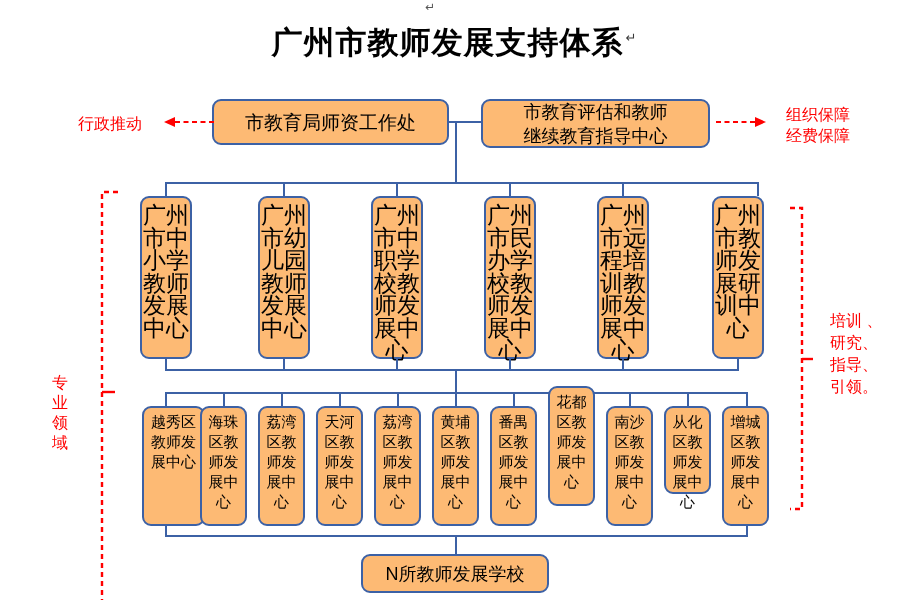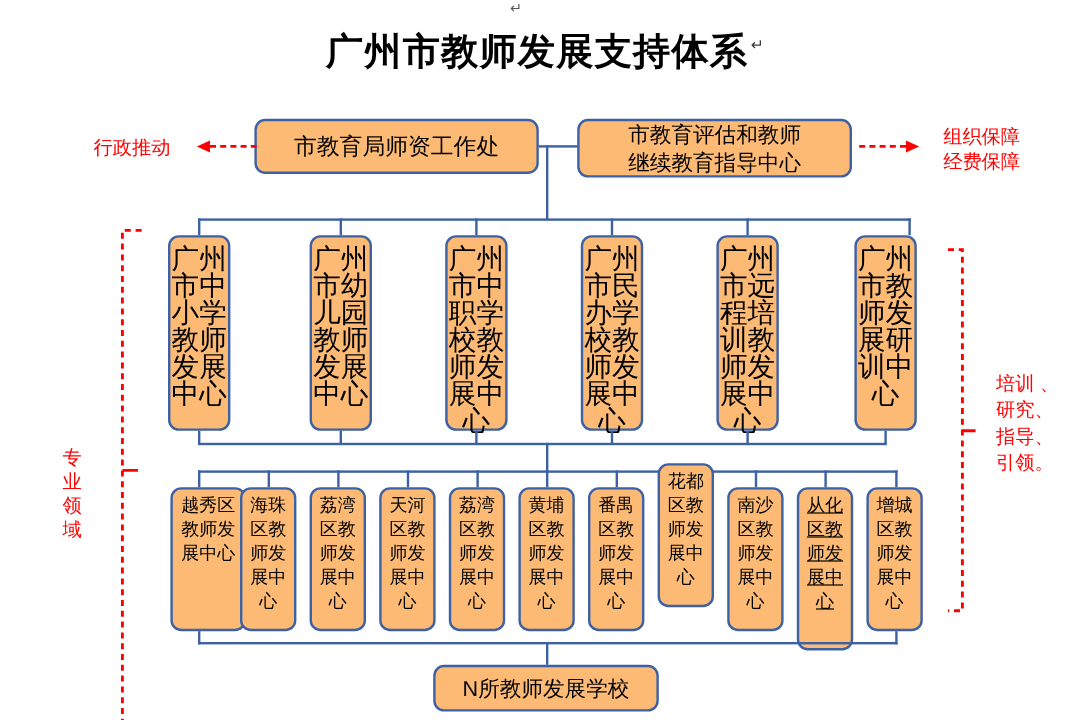--- a/index.html
+++ b/index.html
@@ -175,21 +175,21 @@
   </div>
   <div class="box box-dist" style="left:490px;top:406px;width:47px;height:120px;">
     <span>番禺区教师发展中心</span>
   </div>
   <div class="box box-dist" style="left:548px;top:386px;width:47px;height:120px;">
     <span>花都区教师发展中心</span>
   </div>
   <div class="box box-dist" style="left:606px;top:406px;width:47px;height:120px;">
     <span>南沙区教师发展中心</span>
   </div>
-  <div class="box box-dist" style="left:664px;top:406px;width:47px;height:136px;text-decoration:underline;">
+  <div class="box box-dist" style="left:664px;top:406px;width:47px;height:88px;">
     <span>从化区教师发展中心</span>
   </div>
   <div class="box box-dist" style="left:722px;top:406px;width:47px;height:120px;">
     <span>增城区教师发展中心</span>
   </div>
 
   <div class="ln lv" style="left:165px;top:526px;height:11px;"></div>
   <div class="ln lv" style="left:746px;top:526px;height:11px;"></div>
   <div class="ln lh" style="left:165px;top:535px;width:583px;"></div>
   <div class="ln lv" style="left:455px;top:535px;height:19px;"></div>

